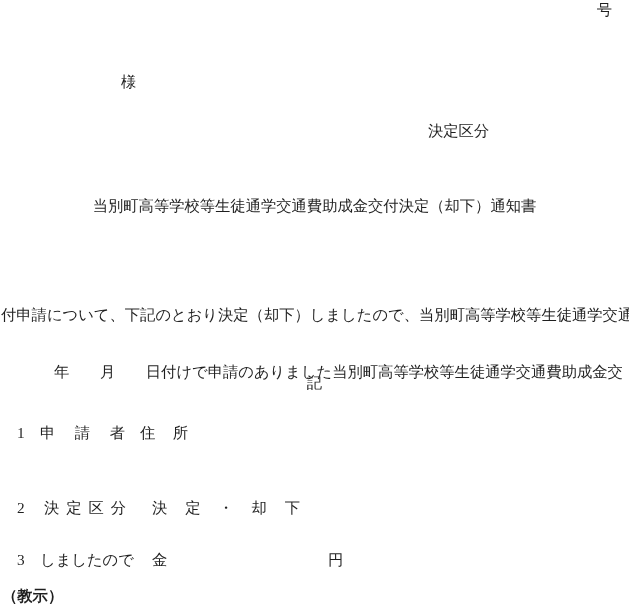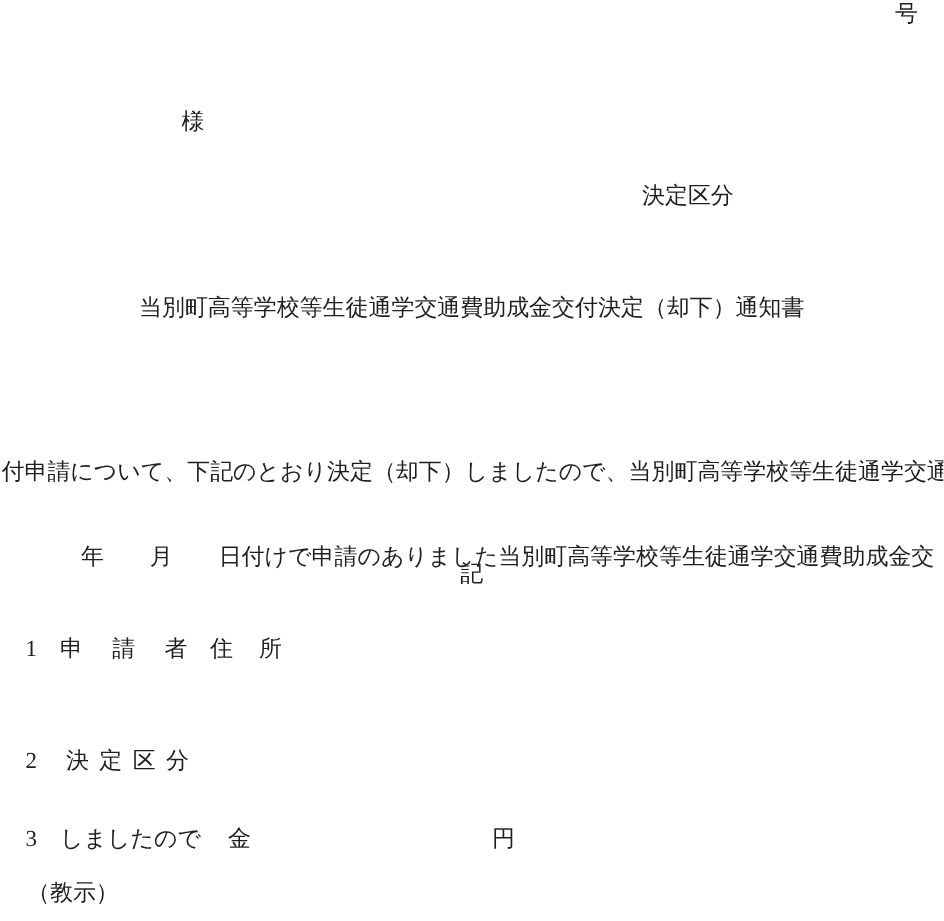--- a/index.html
+++ b/index.html
@@ -40,21 +40,21 @@
   .col { position: absolute; top: 0; white-space: pre; }
   .num { left: 17px; }
   .spread {
     display: inline-block;
     text-align: justify;
     text-align-last: justify;
     -moz-text-align-last: justify;
   }
   .amount-blank { display: inline-block; }
 
-  .footer-note { top: 588px; left: 18px; }
+  .footer-note { top: 588px; left: 2px; font-weight: bold; }
 </style>
 </head>
 <body>
 
 <div class="page" style="color: rgb(31, 31, 31); background: rgb(255, 255, 255);">
 
   <div class="abs doc-number">号</div>
 
 
   <div class="abs recipient">様</div>
@@ -74,20 +74,21 @@
     <span class="col num">1</span>
     <span class="col spread" style="left:40px; width:85px">申請者</span>
     <span class="col spread" style="left:140px; width:48px">住所</span>
     <span class="col amount-blank" style="left:205px; width:300px"></span>
   </div>
 
 
   <div class="row" style="top:500px">
     <span class="col num">2</span>
     <span class="col spread" style="left:44px; width:82px">決定区分</span>
+    <span class="col spread" style="left:152px; width:148px">決定・却下</span>
   </div>
 
   <div class="row" style="top:552px">
     <span class="col num">3</span>
     <span class="col" style="left:40px">しましたので</span>
     <span class="col" style="left:152px">金</span>
     <span class="col amount-blank" style="left:170px; width:155px"></span>
     <span class="col" style="left:328px">円</span>
   </div>
 

